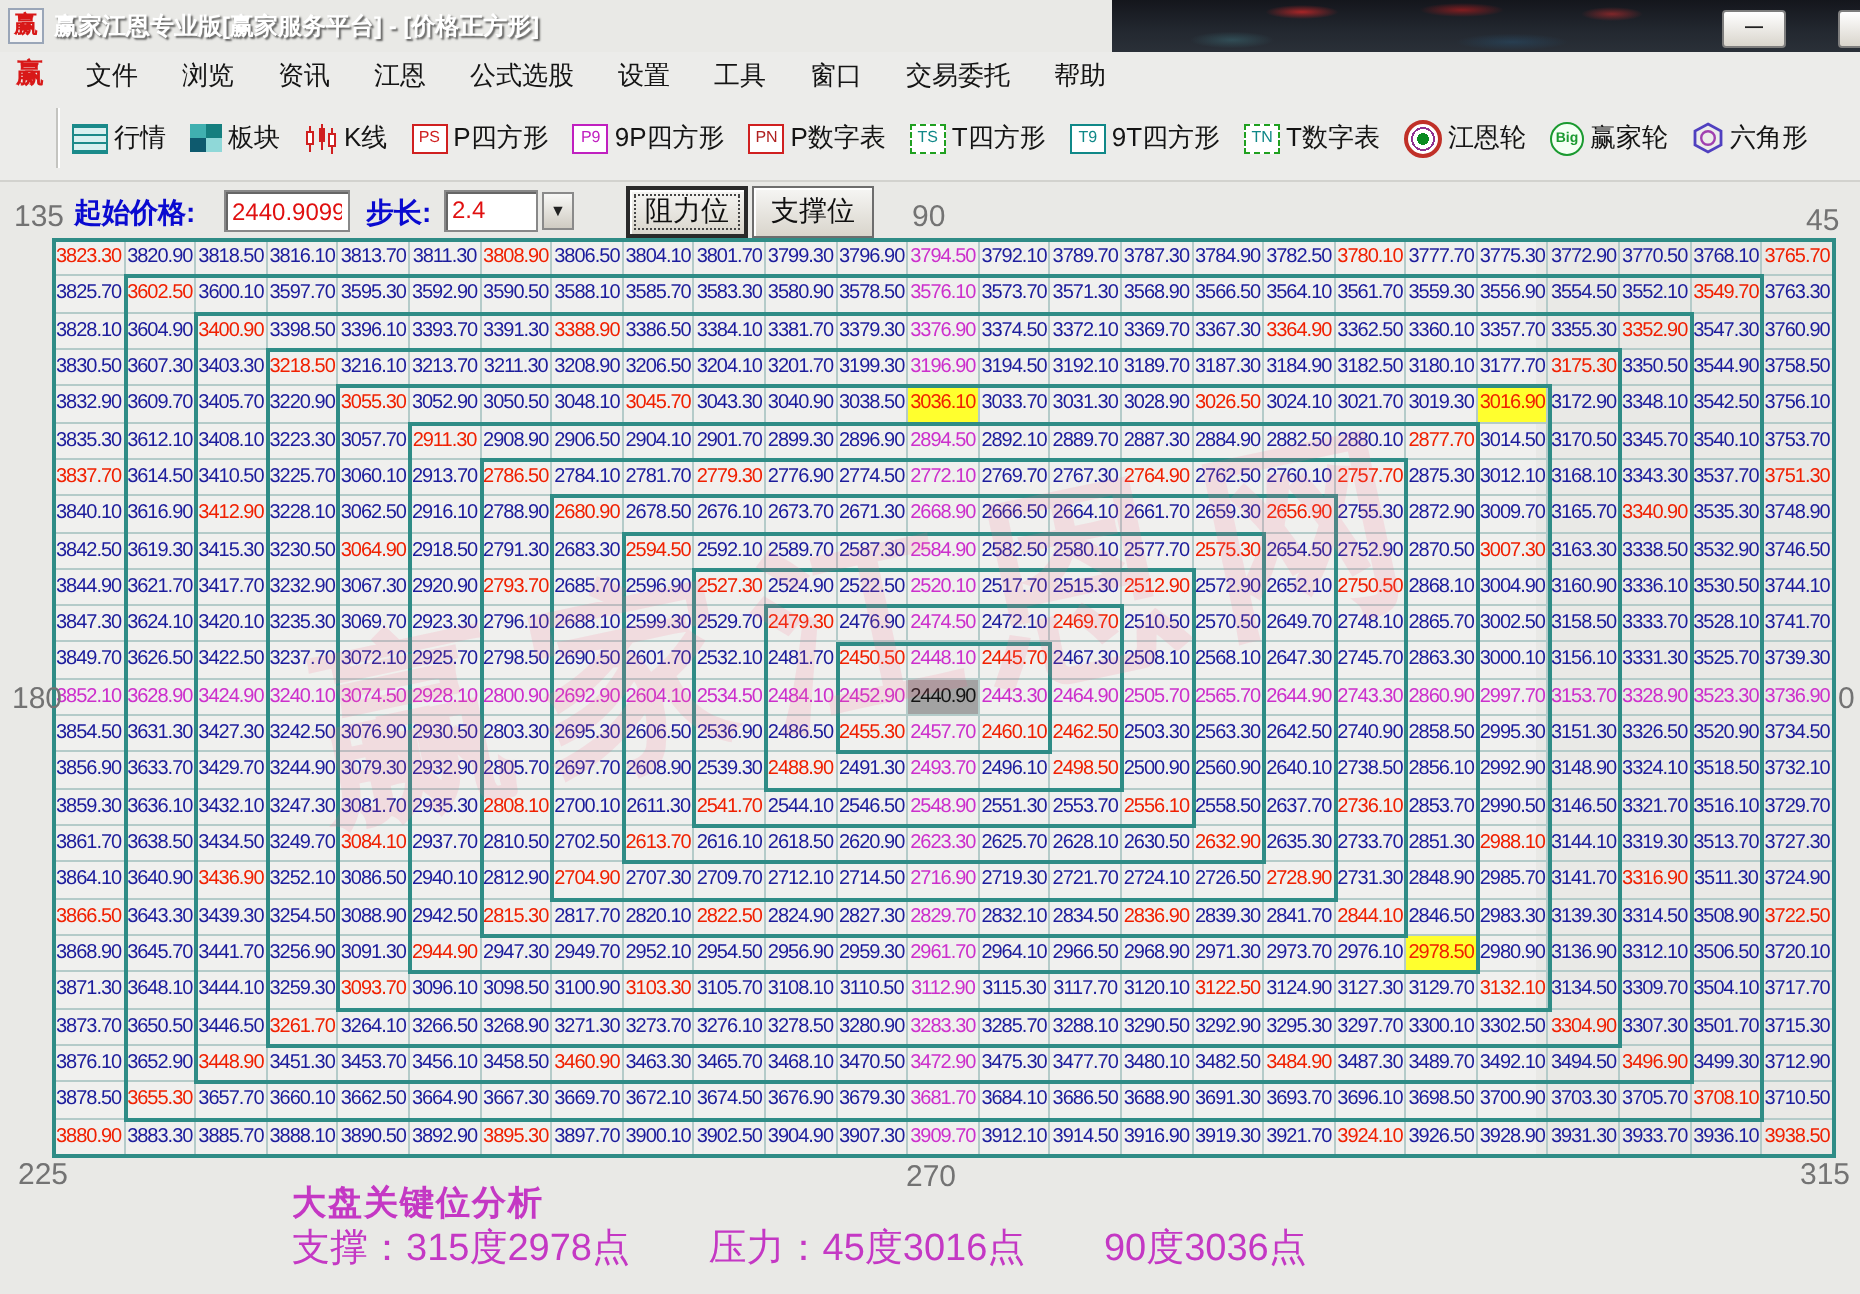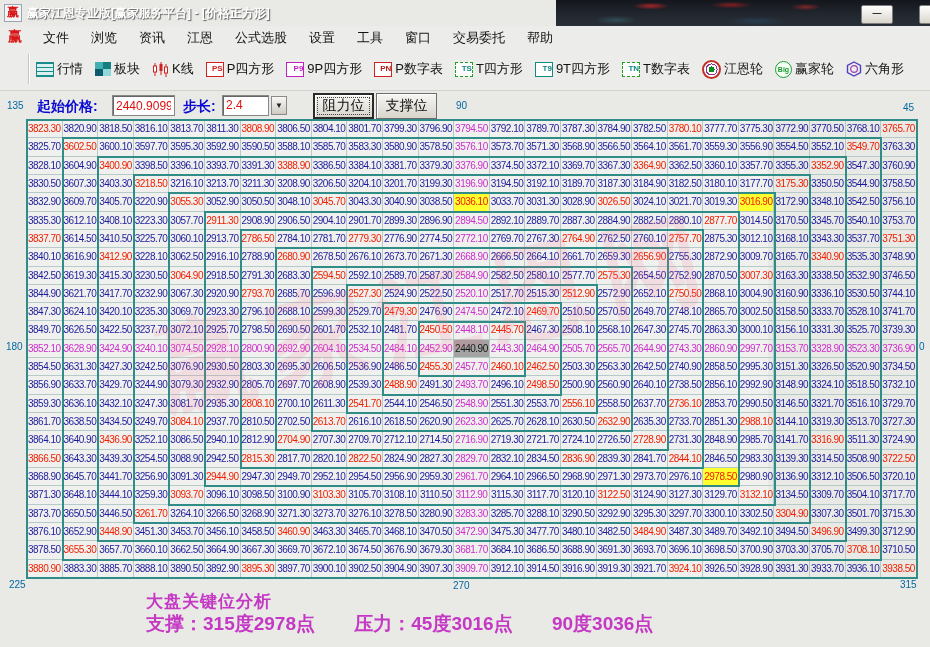--- a/index.html
+++ b/index.html
@@ -27,40 +27,40 @@
   .menubar{position:absolute;left:0;top:26px;width:930px;height:22px;background:#ececea;
     border-bottom:1px solid #c9c9c5;display:flex;align-items:center;font-size:13px;color:#141414}
   .menubar .logo{color:#d81818;font-weight:bold;font-size:14px;margin:0 10px 0 8px}
   .menu-item{padding:0 11px;line-height:21px}
   
   .toolbar{position:absolute;left:0;top:48px;width:930px;height:42px;background:#ececea;
     border-bottom:1px solid #d2d2ce;display:flex;align-items:center;font-size:13px;color:#141414}
   .tsep{width:1px;height:30px;background:#c4c4c0;border-right:1px solid #fff;margin:0 6px 0 28px}
   .titem{display:flex;align-items:center;margin-right:12px;white-space:nowrap}
   .titem .lbl{margin-left:3px}
-  .ibox{width:16px;height:13px;border:1px solid;font-size:8px;font-weight:bold;
-    line-height:12px;text-align:right;background:#fff;flex:0 0 auto}
+  .ibox{width:16px;height:13px;border:1px solid;font-size:8px;font-weight:normal;
+    line-height:12px;text-align:center;background:#fff;flex:0 0 auto}
   .i-ps{border-color:#d02020;color:#d02020}
   .i-p9{border-color:#c020c0;color:#c020c0}
   .i-pn{border-color:#d02020;color:#b02020}
   .i-ts{border:1px dashed #20a020;color:#108888}
   .i-t9{border-color:#108888;color:#108888}
   .i-tn{border:1px dashed #20a020;color:#108888}
   .i-table{width:16px;height:13px;border:1px solid #1a8a8a;flex:0 0 auto;
     background:repeating-linear-gradient(0deg,#1a8a8a 0 1px,#d8f0f0 1px 4px),
                repeating-linear-gradient(90deg,#1a8a8a 0 1px,transparent 1px 5px)}
   .i-blocks{width:16px;height:14px;flex:0 0 auto;
     background:conic-gradient(#157f7f 0 25%,#8fd8d8 0 50%,#0e5a6e 0 75%,#40b0b0 0)}
   .i-wheel{width:15px;height:15px;border-radius:50%;border:2px solid #c03028;flex:0 0 auto;
     background:radial-gradient(circle,#0a8a20 0 3px,#fff 3px 5px,#903090 5px 6px,#fff 6px)}
   .i-wheel2{width:15px;height:15px;border-radius:50%;border:1px solid #1a9a30;color:#1a9a30;
     font-size:7px;line-height:15px;text-align:center;font-weight:bold;background:#f4fff4;flex:0 0 auto}
   
   .controls{position:absolute;left:0;top:90px;width:930px;height:30px;font-size:14px}
-  .deg{position:absolute;color:#0369a1;font-size:10px}
+  .deg{position:absolute;color:#737373;font-size:15px}
   .blbl{position:absolute;color:#0a0ad0;font-weight:bold;font-size:14px}
   .field{position:absolute;background:#fff;border:1px solid #888;
     box-shadow:inset 1px 1px 0 #666;color:#e01010;font-size:12px;padding:2px 3px;box-sizing:border-box}
   .combo-btn{position:absolute;background:linear-gradient(#f8f8f6,#cfcbc2);border:1px solid #8a8a8a;
     font-size:8px;text-align:center;color:#222;box-sizing:border-box}
   .btn{position:absolute;height:26px;background:linear-gradient(#f6f6f4,#d9d5cc);
     border:1px solid #6d6d6d;box-shadow:1px 1px 0 #fff inset;font-size:14px;color:#101010;
     font-family:"Liberation Sans",sans-serif}
   .btn.focused{border:2px solid #2a2a2a;outline:1px dotted #444;outline-offset:-5px}
   .chart-title{position:absolute;color:#cc4ccc;font-size:17px;font-weight:bold;letter-spacing:2px}
@@ -74,21 +74,21 @@
   .c-r{color:#f02000}
   .c-m{color:#cc2fcc}
   .c-y{background:#ffff2e;color:#f02000}
   .c-c{background:#a3a3a3;color:#141414}
   .ring{position:absolute;border:2px solid #2f8c86;box-sizing:border-box;pointer-events:none}
   .wm{position:absolute;left:150px;top:240px;width:640px;font-size:100px;font-weight:bold;
     color:rgba(250,110,140,.15);transform:rotate(-12deg);letter-spacing:14px;
     pointer-events:none;white-space:nowrap;z-index:5}
   
   .b1{position:absolute;left:146px;top:590px;color:#c438c4;font-size:17px;font-weight:bold;letter-spacing:1px}
-  .b2{position:absolute;left:146px;top:611px;color:#c438c4;font-size:19px;font-weight:bold}
+  .b2{position:absolute;left:146px;top:611px;color:#c438c4;font-size:19px;font-weight:normal}
   .b2 span{margin-right:34px}
 </style>
 </head>
 <body>
 
 <div class="titlebar">
   <div class="smudge"></div>
   <div class="app-icon">赢</div>
   <div class="title-text">赢家江恩专业版[赢家服务平台] - [价格正方形]</div>
   <div class="winbtn" style="left:861px">—</div>

